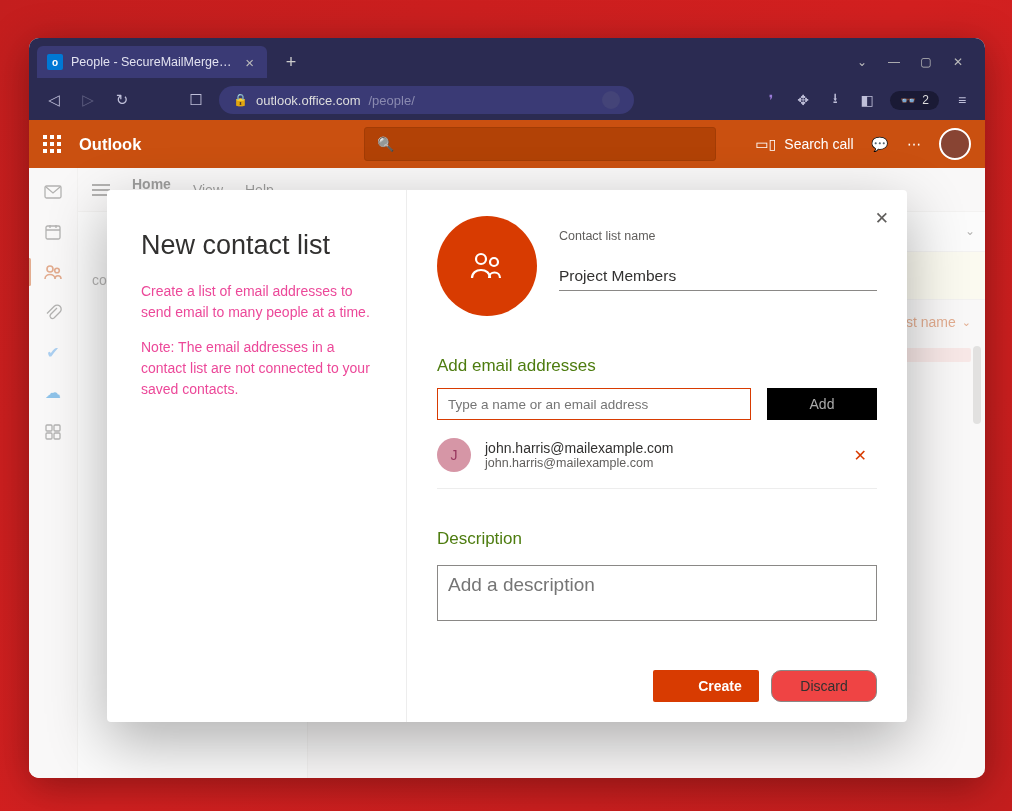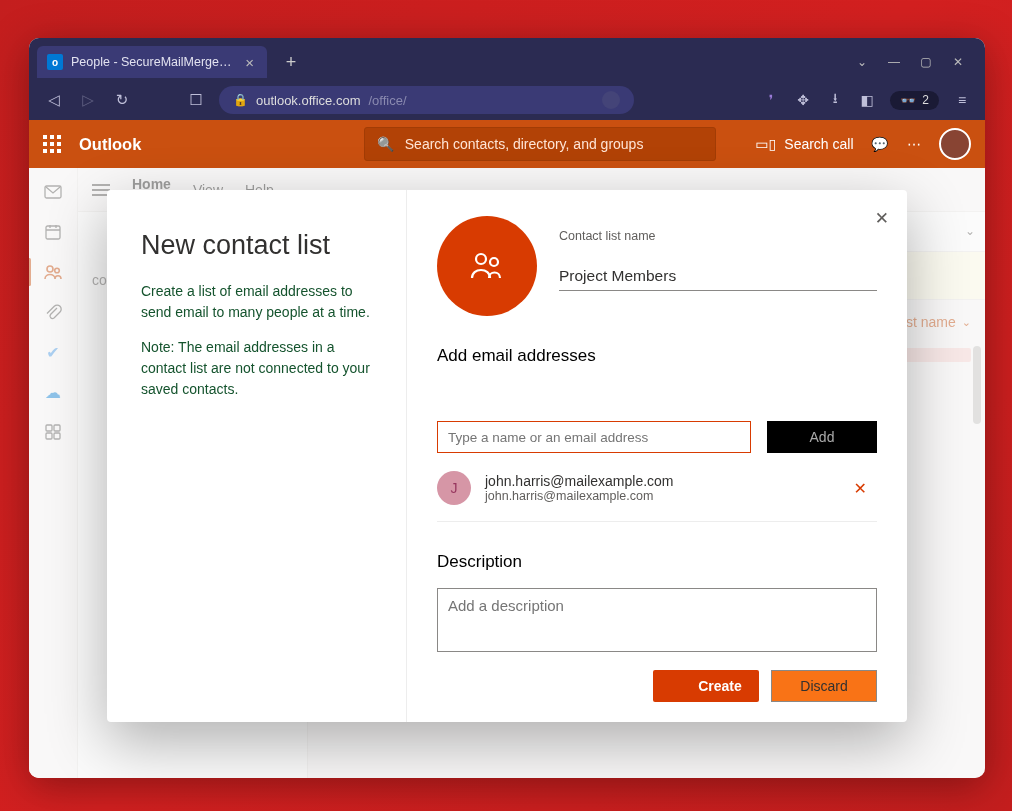--- a/index.html
+++ b/index.html
@@ -145,45 +145,45 @@
   .modal{
     width:800px;height:532px;
     background:#fff;
     border-radius:4px;
     box-shadow:0 20px 60px rgba(0,0,0,.3);
     display:flex;
     overflow:hidden;
   }
   .modal .m-left{width:300px;padding:40px 30px 30px 34px;border-right:1px solid #ededed;}
   .modal .m-left h1{font-size:27px;font-weight:400;color:#323130;margin-bottom:20px;}
-  .modal .m-left p{font-size:14px;color:#14532d;line-height:1.5;margin-bottom:14px;}
+  .modal .m-left p{font-size:14px;color:#ec4899;line-height:1.5;margin-bottom:14px;}
   .modal .m-right{flex:1;display:flex;flex-direction:column;padding:26px 30px 20px 30px;position:relative;}
   .modal .close-x{position:absolute;top:18px;right:18px;color:#605e5c;font-size:17px;cursor:pointer;}
   .m-head{display:flex;gap:22px;align-items:flex-start;}
   .big-av{width:100px;height:100px;border-radius:50%;background:#d83b01;display:flex;align-items:center;justify-content:center;color:#fff;flex-shrink:0;}
   .name-field{flex:1;padding-top:10px;}
   .name-field label{font-size:12.5px;color:#605e5c;text-align:right;}
   .name-field .inp{border:none;border-bottom:1px solid #8a8886;font-size:15.5px;color:#323130;width:100%;padding:5px 0;outline:none;margin-top:18px;background:transparent;}
 
-  .section-h{font-size:17px;color:#000000;margin-top:30px;margin-bottom:12px;font-weight:400;}
-  .email-row{display:flex;gap:16px;margin-top:43px;}
+  .section-h{font-size:17px;color:#4d7c0f;margin-top:40px;margin-bottom:12px;font-weight:400;}
+  .email-row{display:flex;gap:16px;}
   .email-row input{flex:1;border:1.5px solid #d83b01;height:32px;padding:0 10px;font-size:13.5px;color:#323130;outline:none;}
   .email-row button{width:110px;background:#000000;border:none;color:#aaa;font-size:14px;cursor:not-allowed;}
 
   .added-row{display:flex;align-items:center;gap:14px;margin-top:18px;padding-bottom:16px;border-bottom:1px solid #ededed;}
   .added-row .mini-av{width:34px;height:34px;border-radius:50%;background:#d696a6;color:#97365e;display:flex;align-items:center;justify-content:center;font-size:14px;}
   .added-row .ln1{font-size:14px;color:#323130;}
   .added-row .ln2{font-size:12.5px;color:#605e5c;}
   .added-row .rm{margin-left:auto;color:#d83b01;font-size:16px;cursor:pointer;padding:0 10px;}
 
-  .desc-box{width:100%;height:68px;border:1px solid #8a8886;padding:8px 10px;font-size:15px;color:#605e5c;margin-top:4px;resize:none;font-family:inherit;}
+  .desc-box{width:100%;height:56px;border:1px solid #8a8886;padding:8px 10px;font-size:19px;color:#605e5c;margin-top:4px;resize:none;font-family:inherit;}
 
   .m-foot{margin-top:auto;display:flex;gap:12px;justify-content:flex-end;padding-top:18px;}
   .btn-primary{background:#d83b01;color:#fff;border:none;height:32px;width:106px;font-size:14px;font-weight:600;cursor:pointer;border-radius:2px;padding-left:28px;}
-  .btn-secondary{background:#f97316;border:1px solid #8a8886;color:#323130;height:32px;width:106px;font-size:14px;cursor:pointer;border-radius:0;}
+  .btn-secondary{background:#ef4444;border:1px solid #8a8886;color:#323130;height:32px;width:106px;font-size:14px;cursor:pointer;border-radius:10px;}
 
   .scroll-thumb{position:absolute;right:4px;top:134px;width:8px;height:78px;background:#c8c6c4;border-radius:4px;}
 </style>
 </head>
 <body>
 
 <div class="window">
   <div class="titlebar">
     <div class="tab">
       <div class="tab-favicon">o</div>
@@ -200,21 +200,21 @@
   </div>
 
   <div class="addr-bar">
     <span class="nav-btn">◁</span>
     <span class="nav-btn" style="opacity:.35">▷</span>
     <span class="nav-btn">↻</span>
     <span class="nav-btn" style="margin-left:40px">☐</span>
     <div class="url-box">
       <span class="lock">🔒</span>
       <span>outlook.office.com</span>
-        <span class="url-path">/office/</span>
+        <span class="url-path">/people/</span>
       <span class="brave"></span>
     </div>
     <div class="ext">
       <span class="ext-icon" style="color:#9a7bd8">❜</span>
       <span class="ext-icon">✥</span>
       <span class="ext-icon">⭳</span>
       <span class="ext-icon">◧</span>
       <span class="badge-pill">
         <span class="glasses">👓</span>
         <span>2</span>
@@ -232,21 +232,20 @@
           <i></i>
           <i></i>
           <i></i>
           <i></i>
           <i></i>
           <i></i>
         </div>
       <span class="brand">Outlook</span>
       <div class="search-box">
         <span>🔍</span>
-        <span>Search contacts, directory, and groups</span>
       </div>
       <div class="suite-right">
         <span class="btn">
           <span>▭▯</span>
           <span>Search call</span>
         </span>
         <span class="btn">💬</span>
         <span class="btn">⋯</span>
         <div class="avatar"></div>
       </div>

